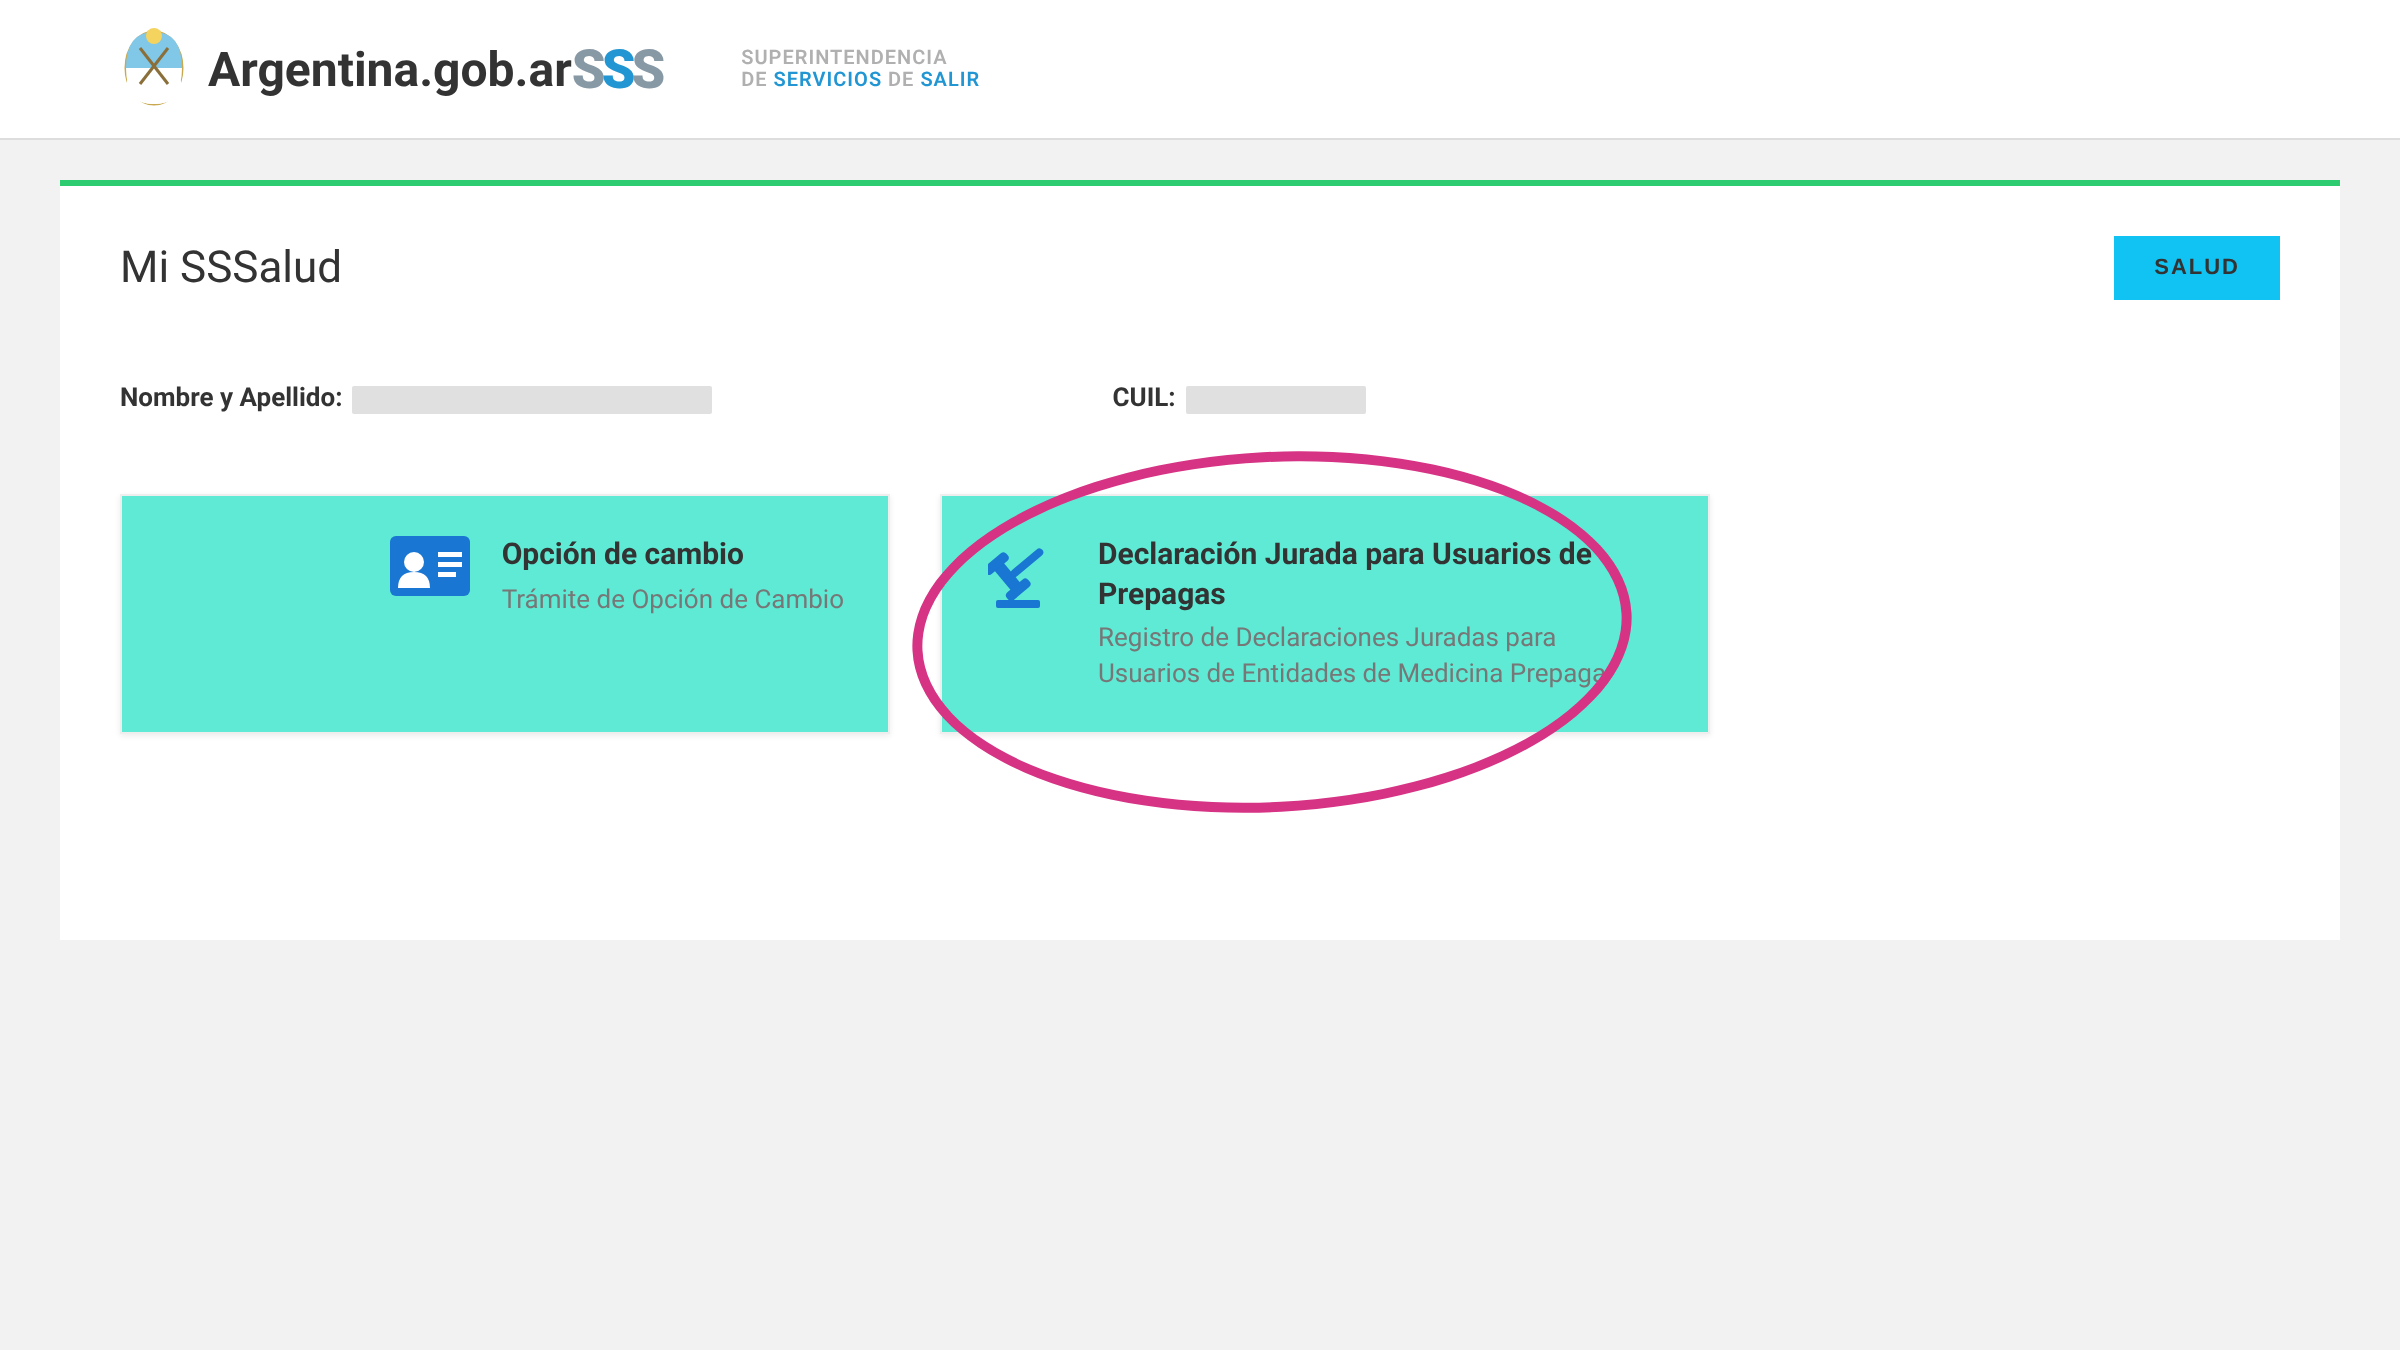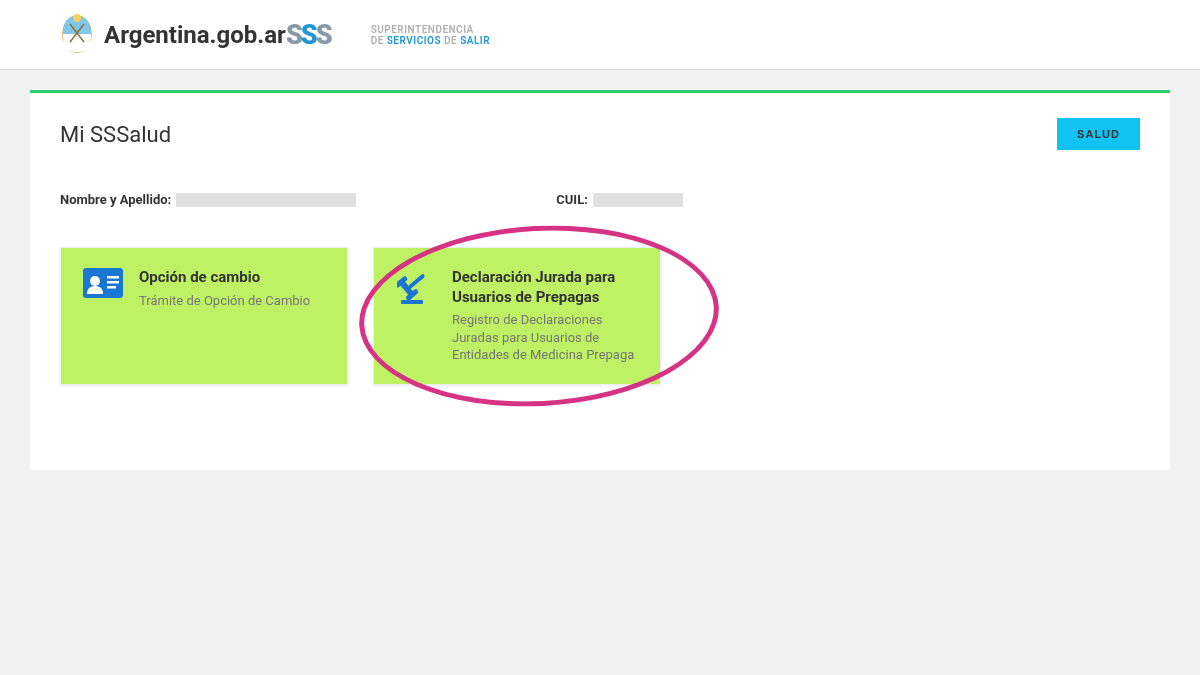--- a/index.html
+++ b/index.html
@@ -96,29 +96,30 @@
       height: 14px;
       border-radius: 1px;
     }
     .redacted.long { width: 180px; }
     .redacted.short { width: 90px; }
     .cards {
       display: flex;
       gap: 25px;
     }
     .card {
-      background: #bef264;
+      background: #5eead4;
       box-shadow: 0 1px 3px rgba(0,0,0,0.08);
       border: 1px solid #eee;
       padding: 20px 22px;
-      width: 288px;
+      width: 385px;
       display: flex;
       gap: 16px;
       cursor: pointer;
       position: relative;
+      justify-content: flex-end;
     }
     .card-icon {
       flex-shrink: 0;
       width: 40px;
       height: 40px;
       display: flex;
       align-items: flex-start;
       justify-content: center;
     }
     .card-content {

